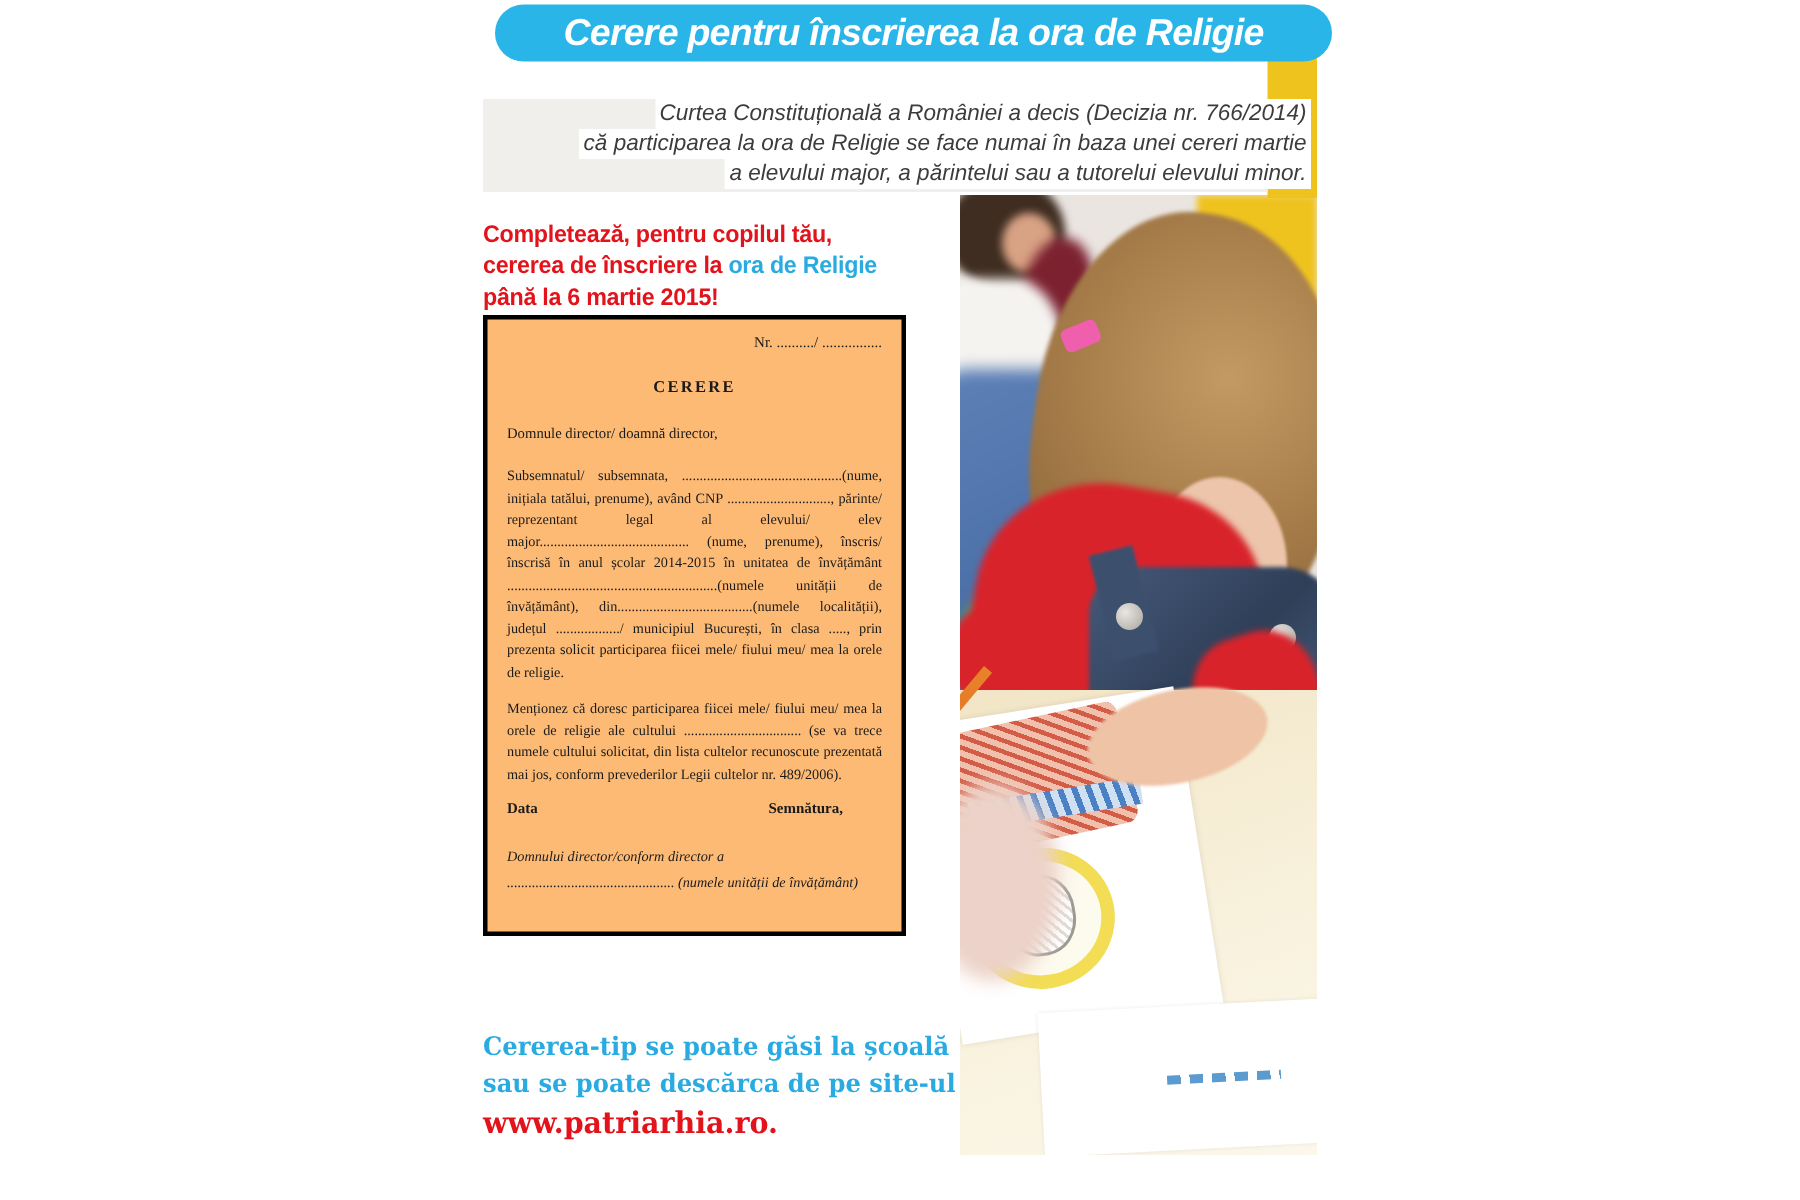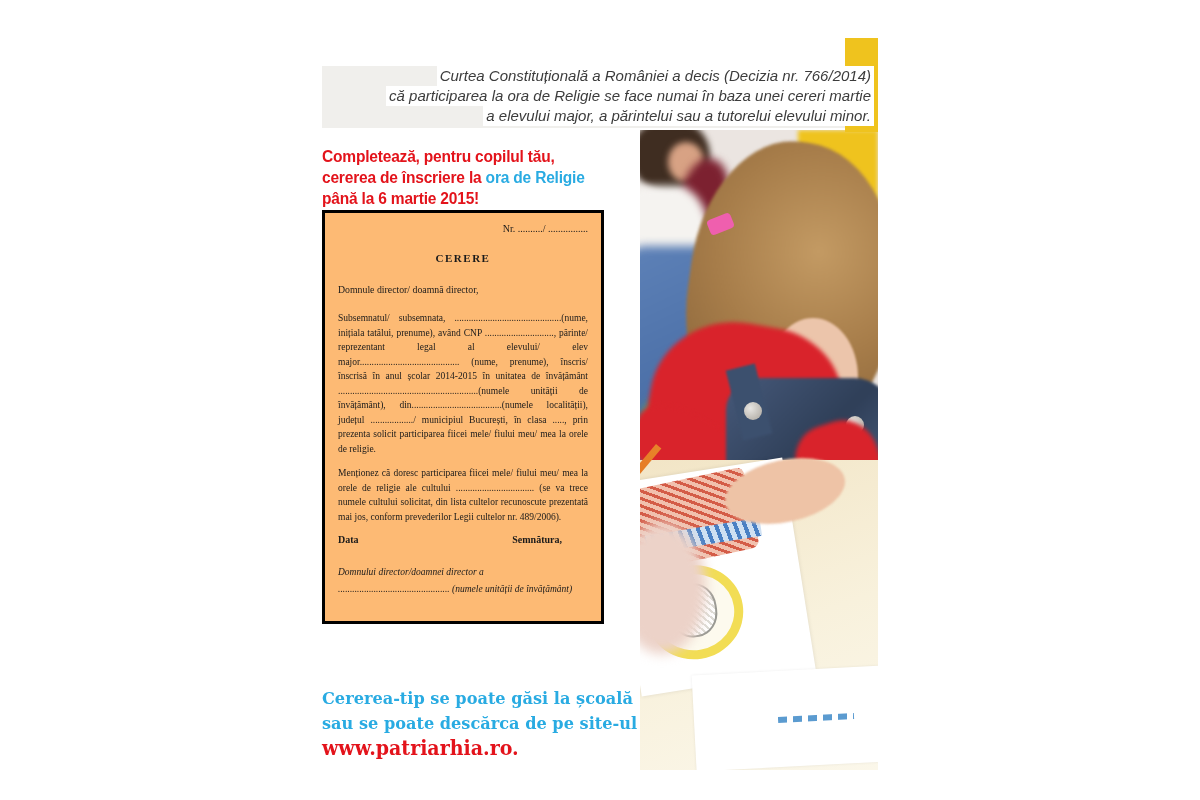--- a/index.html
+++ b/index.html
@@ -104,20 +104,23 @@
   .footer-bar{left:322px;top:769px;width:556px;height:28px;background:#c5c4c2;z-index:10;
         display:flex;align-items:center;justify-content:center;overflow:hidden;}
   .footer-bar span{color:#ffffff;font-family:"DejaVu Serif",serif;font-size:17px;white-space:nowrap;
         transform:scaleX(0.88);}
 </style>
 </head>
 <body>
 
 <div class="canvas">
 
+  <div class="abs pill">
+    <span>Cerere pentru înscrierea la ora de Religie</span>
+  </div>
 
   <div class="abs yellow-band"></div>
 
   <div class="abs decision-box"></div>
   <div class="abs decision">
     <div class="dline"><span>Curtea Constituțională a României a decis (Decizia nr. 766/2014)</span></div>
     <div class="dline"><span>că participarea la ora de Religie se face numai în baza unei cereri martie</span></div>
     <div class="dline"><span>a elevului major, a părintelui sau a tutorelui elevului minor.</span></div>
   </div>
 
@@ -133,21 +136,21 @@
     <div class="form-salutation">Domnule director/ doamnă director,</div>
     <div class="form-body">
       <p>Subsemnatul/ subsemnata, .............................................(nume, inițiala tatălui, prenume), având CNP ............................., părinte/ reprezentant legal al elevului/ elev major.......................................... (nume, prenume), înscris/ înscrisă în anul școlar 2014-2015 în unitatea de învățământ ...........................................................(numele unității de învățământ), din......................................(numele localității), județul ................../ municipiul București, în clasa ....., prin prezenta solicit participarea fiicei mele/ fiului meu/ mea la orele de religie.</p>
       <p>Menționez că doresc participarea fiicei mele/ fiului meu/ mea la orele de religie ale cultului ................................. (se va trece numele cultului solicitat, din lista cultelor recunoscute prezentată mai jos, conform prevederilor Legii cultelor nr. 489/2006).</p>
     </div>
     <div class="form-datesig">
       <span>Data</span>
       <span class="sig">Semnătura,</span>
     </div>
     <div class="form-addressee">
-      <div>Domnului director/doamnei director a</div>
+      <div>Domnului director/conform director a</div>
       <div class="l2">............................................... (numele unității de învățământ)</div>
     </div>
   </div>
 
   <div class="abs photo" title="Toddler girl with light brown hair, pink hair clip, red shirt and denim overalls colouring a religious icon drawing with an orange pencil; blurred child in white shirt and dark red scarf in background against a wall with a yellow stripe">
     <div class="ph ph-yellow"></div>
     <div class="ph ph-boy-hair"></div>
     <div class="ph ph-boy-face"></div>
     <div class="ph ph-boy-scarf"></div>
     <div class="ph ph-boy-shirt"></div>

